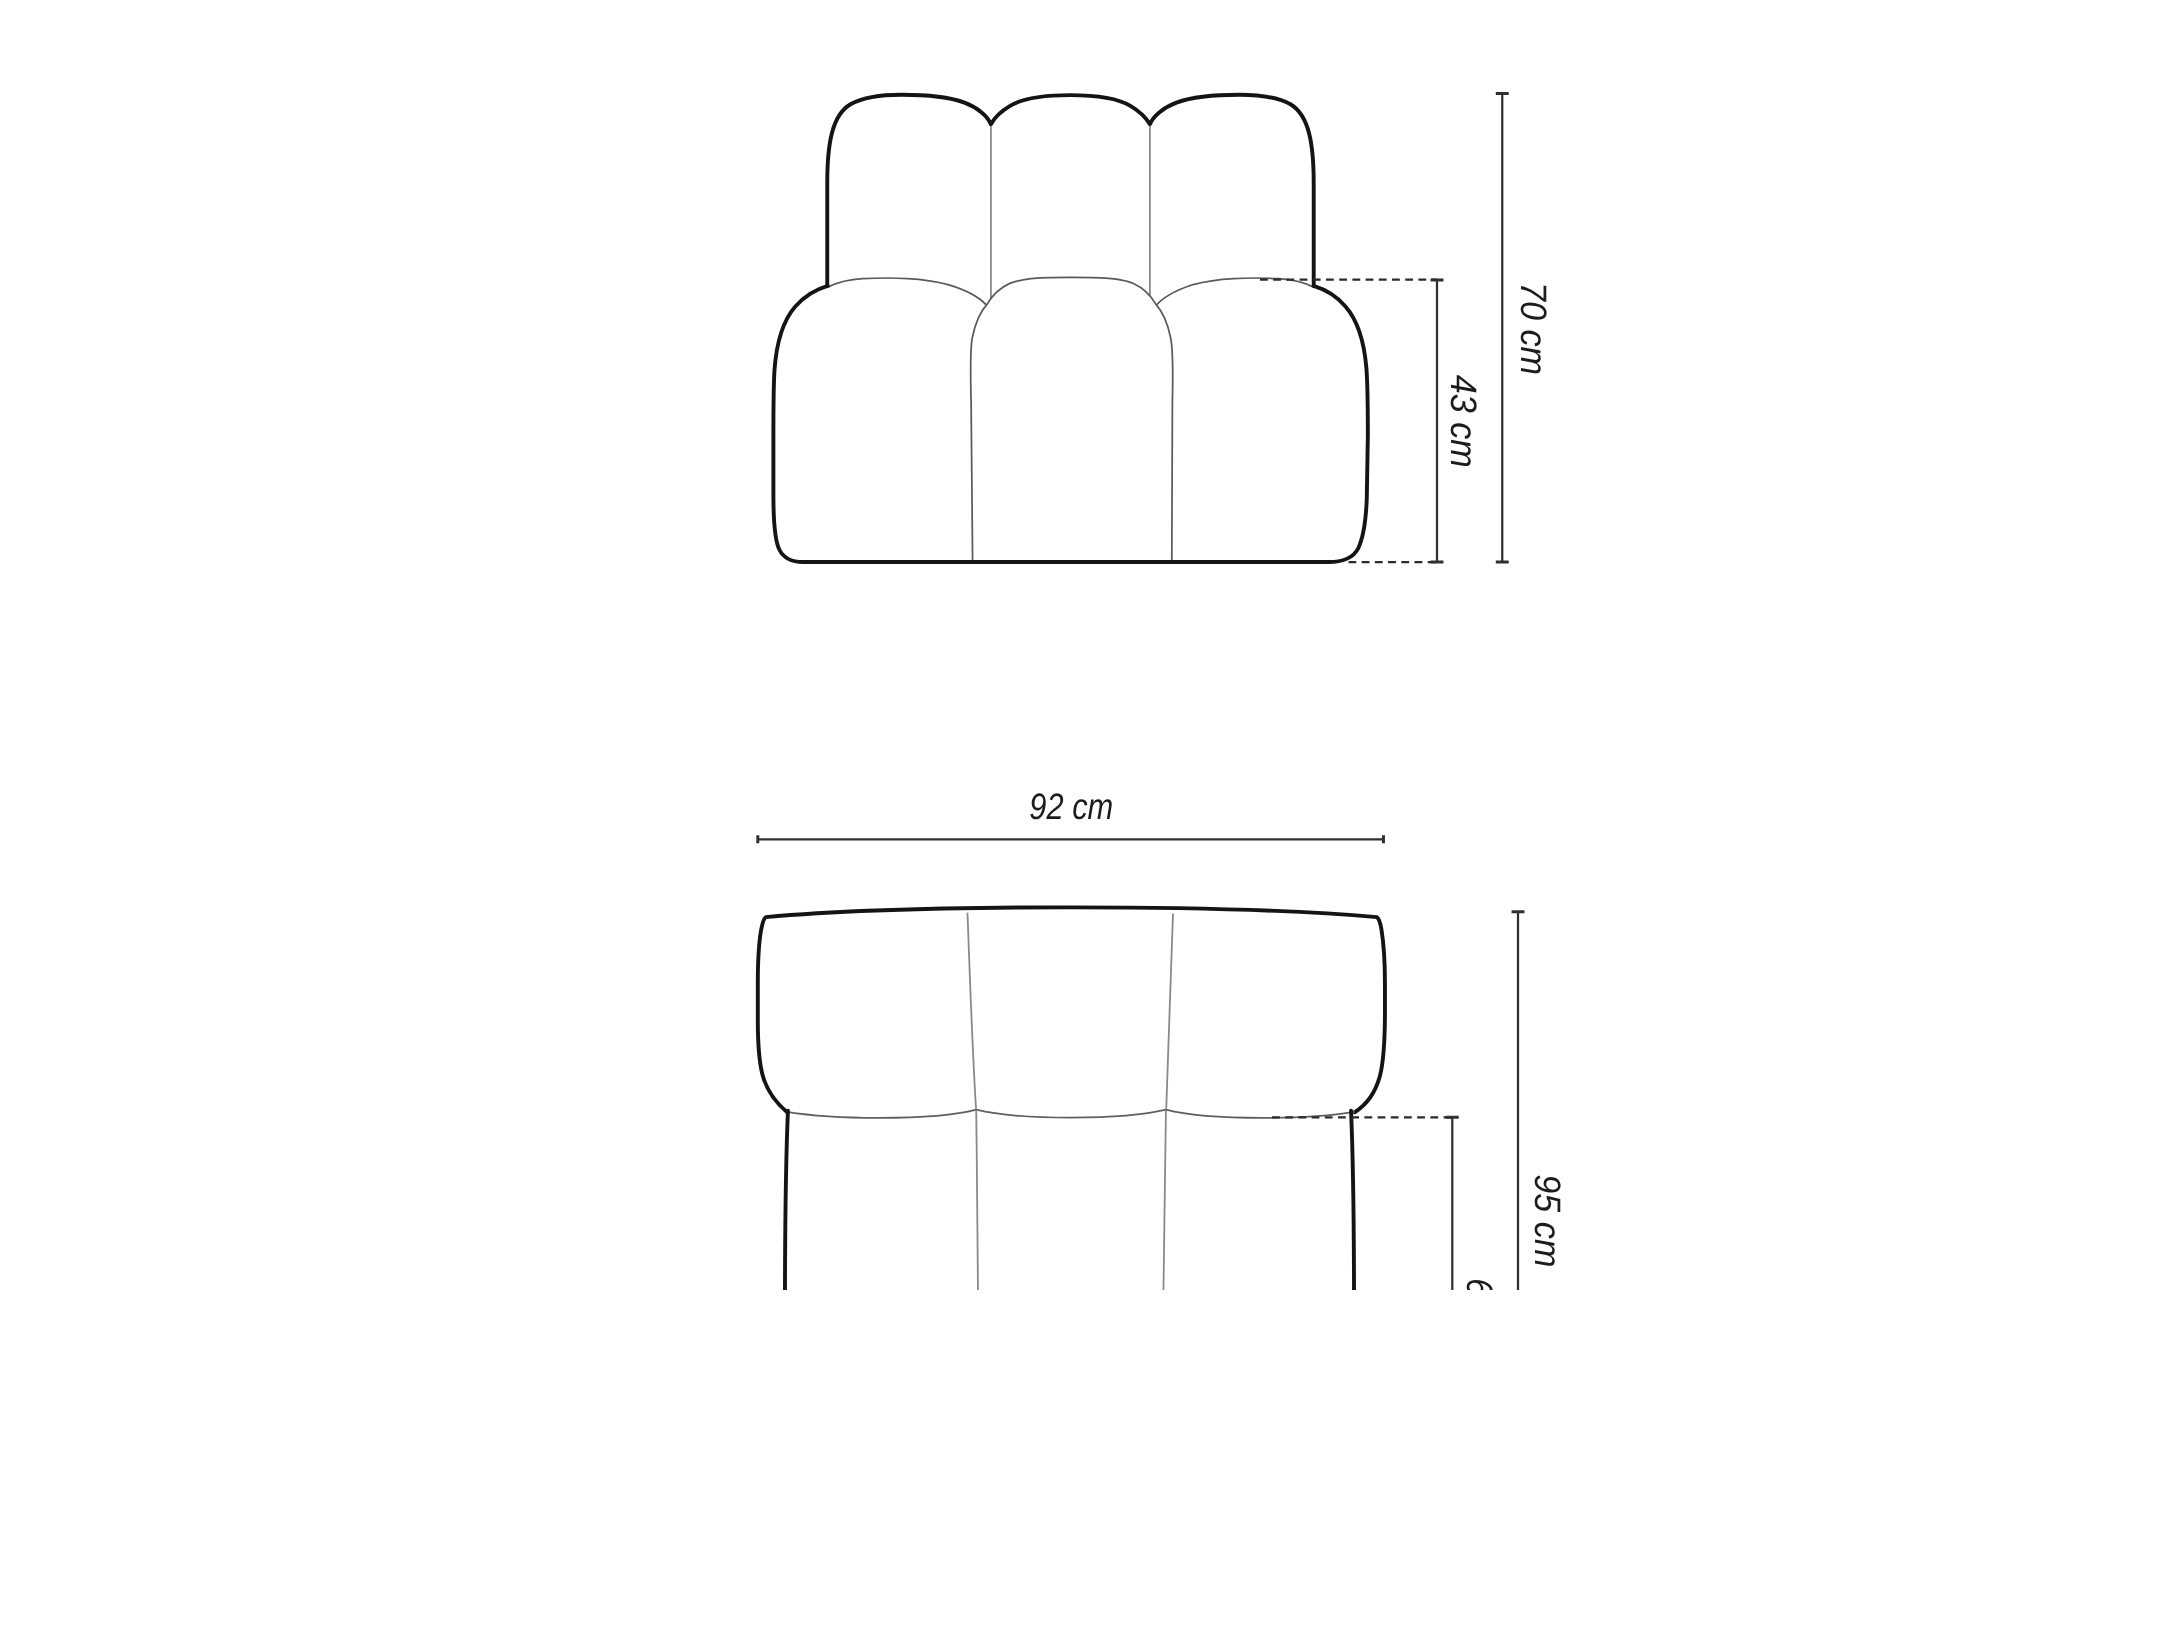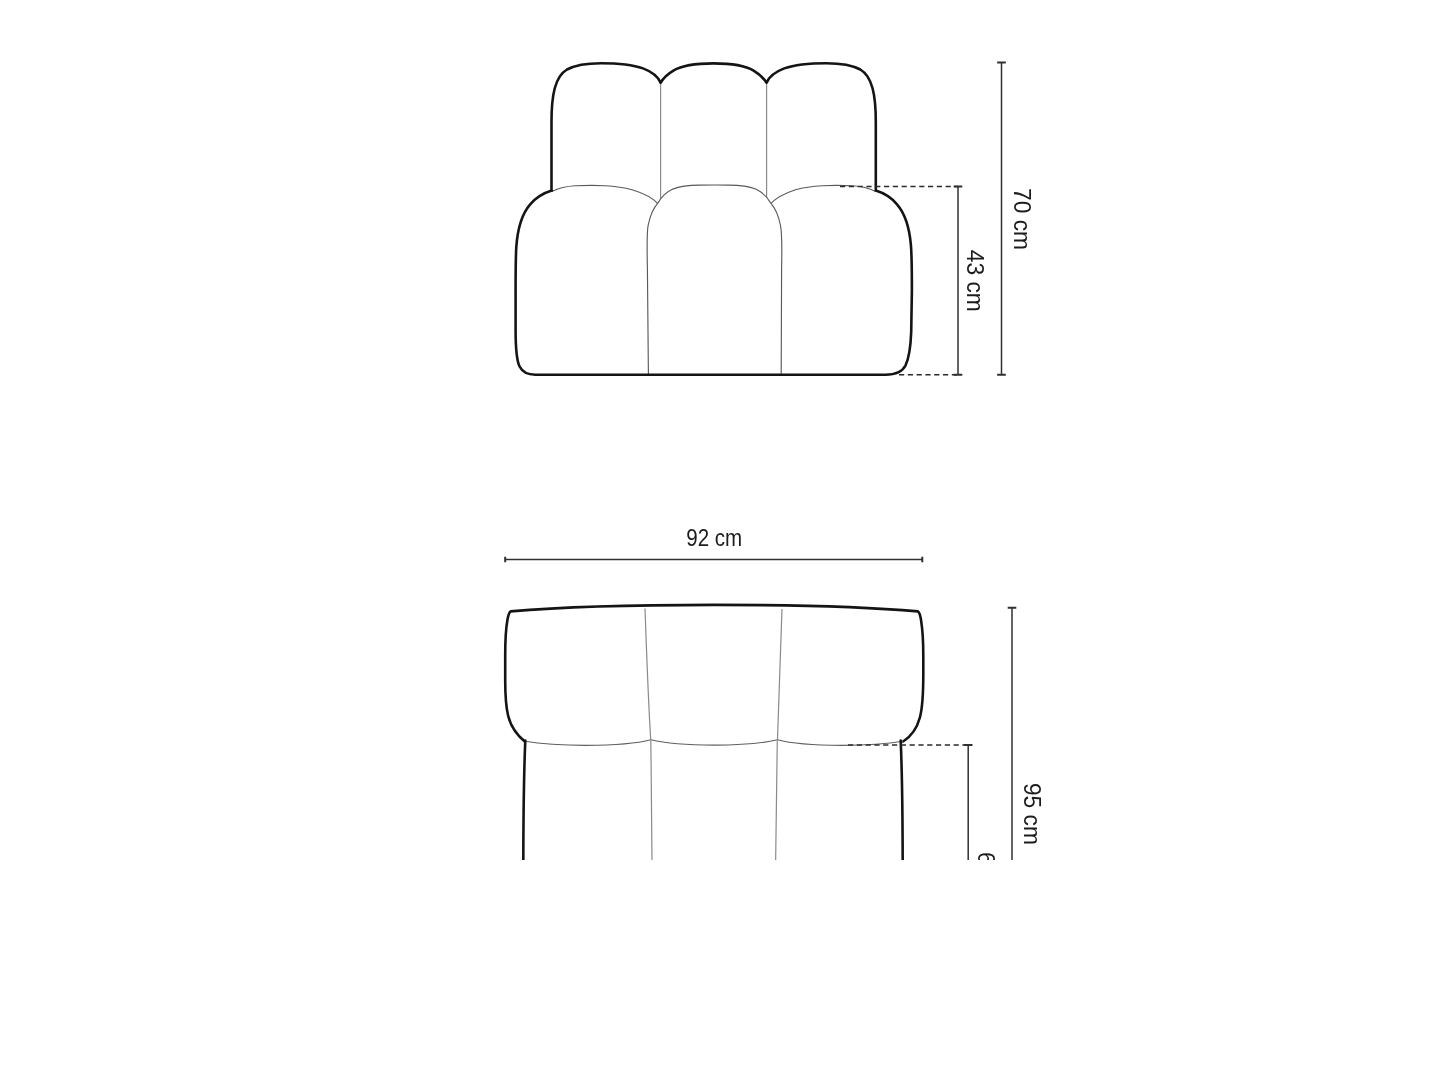--- a/index.html
+++ b/index.html
@@ -1,16 +1,16 @@
 <!DOCTYPE html>
 <html><head>
 <meta charset="utf-8">
 <style>
   html,body{margin:0;padding:0;background:#ffffff;}
-  .wrap{width:1448px;height:860px;position:relative;background:#c4b5fd;overflow:hidden;}
+  .wrap{width:1448px;height:860px;position:relative;background:#c4b5fd;overflow:hidden;font-style:italic;}
   svg{display:block;}
   text{font-family:"Liberation Sans",sans-serif;fill:#1c1c1c;}
 </style>
 </head>
 <body>
 <div class="wrap">
 <svg width="1448" height="1086" viewBox="0 0 1448 1086" xmlns="http://www.w3.org/2000/svg">
 
   <rect x="0" y="0" width="1448" height="1086" fill="#ffffff"></rect>
 

